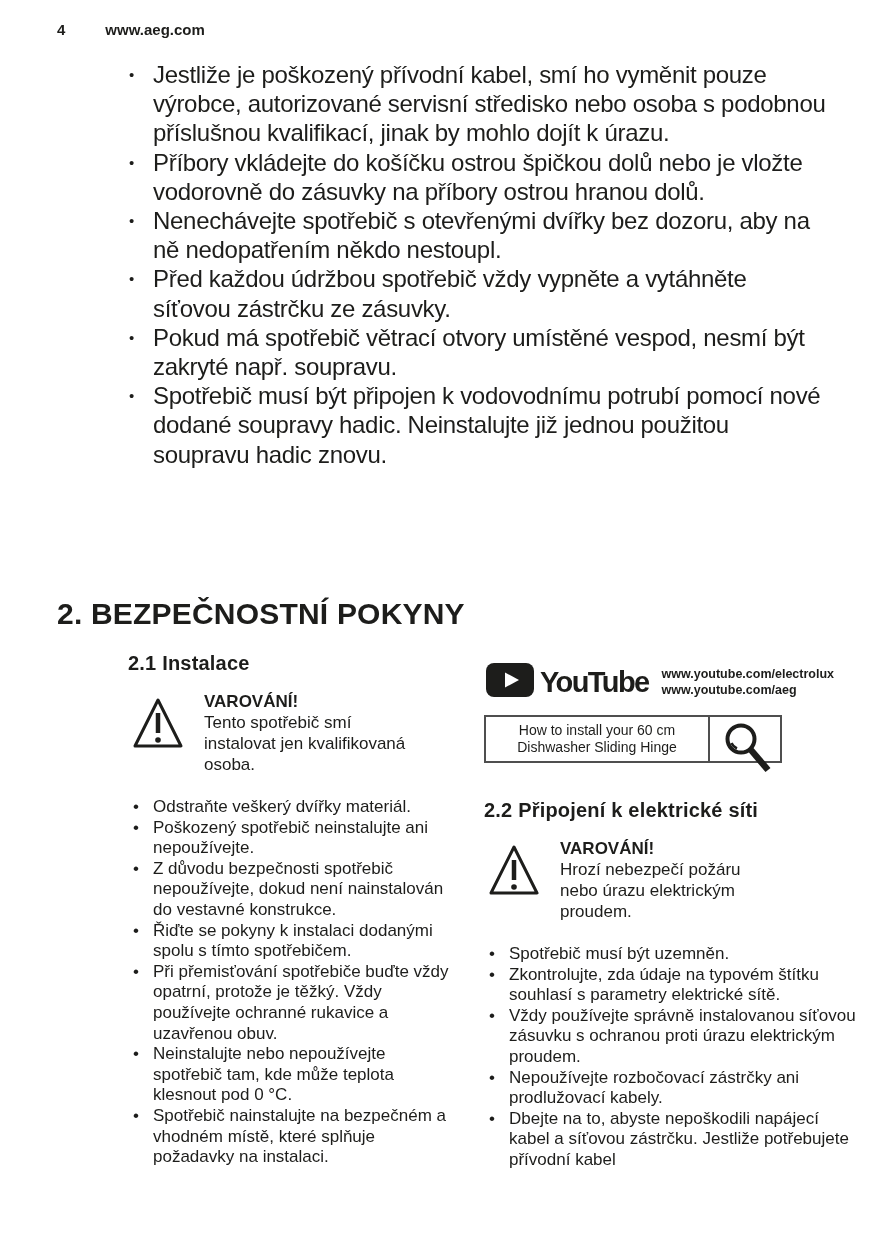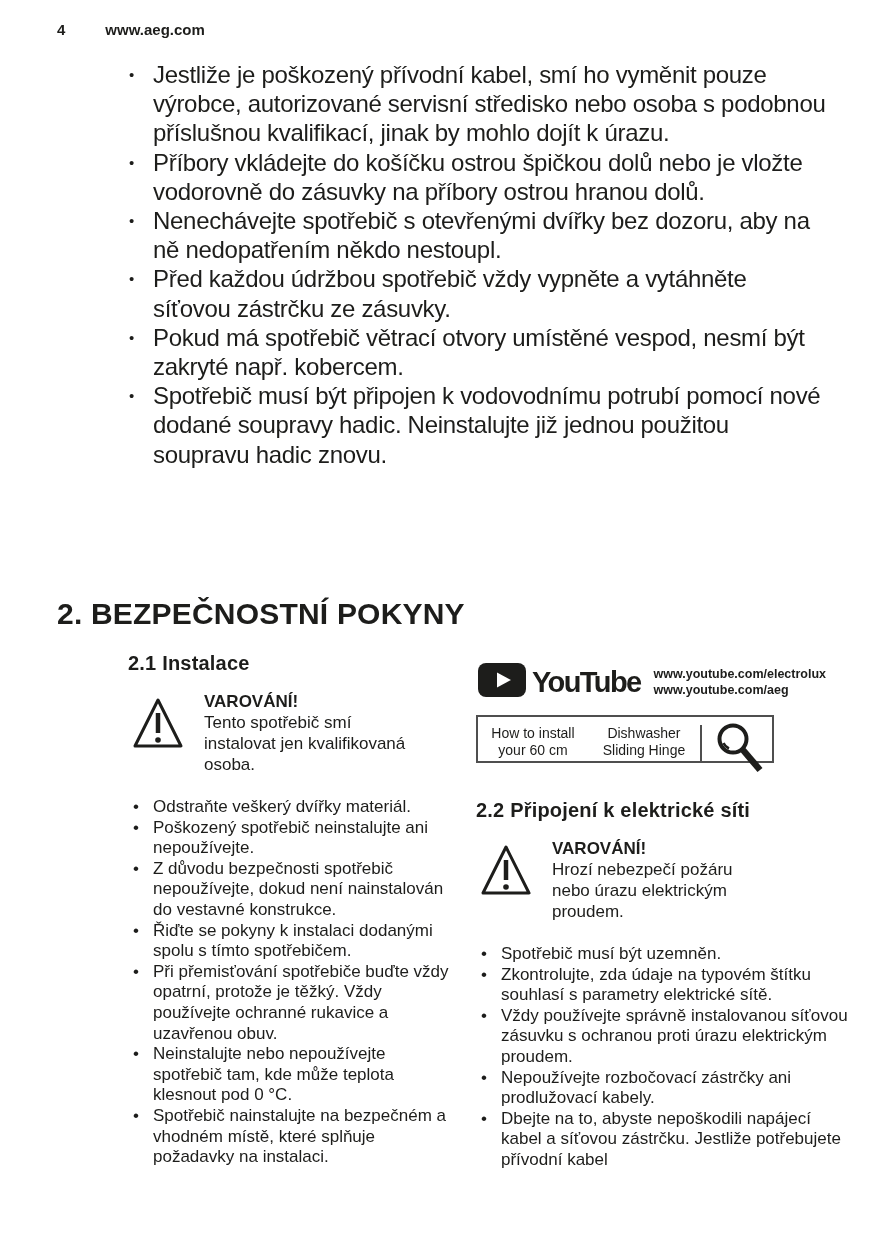--- a/index.html
+++ b/index.html
@@ -54,21 +54,21 @@
     font-weight: bold;
     letter-spacing: 0.2px;
   }
 
   
   .columns {
     position: absolute;
     top: 652px; left: 128px;
     width: 734px;
     display: flex;
-    gap: 24px;
+    gap: 32px;
   }
   .col-left  { width: 324px; flex: 0 0 auto; }
   .col-right { width: 374px; flex: 0 0 auto; }
 
   .sub-title {
     margin: 0 0 16px 0;
     font-size: 20px;
     font-weight: bold;
     letter-spacing: 0.2px;
   }
@@ -124,47 +124,46 @@
     margin-top: 13px;
     width: 298px;
     height: 48px;
     border: 2px solid #4f4f4f;
     display: flex;
   }
   .vb-text {
     width: 224px;
     border-right: 2px solid #4f4f4f;
     display: flex;
-    flex-direction: row;
+    flex-direction: column;
     justify-content: center;
     text-align: center;
     font-size: 14px;
     line-height: 17px;
-    margin-top: 8px;
   }
   .vb-icon { flex: 1; position: relative; }
   .vb-icon svg { position: absolute; left: 10px; top: 5px; overflow: visible; }
 
   .col-right .sub-title { margin-top: 36px; }
 </style>
 </head>
 <body>
 
 <header class="page-header">
   <span>4</span>
   <span>www.aeg.com</span>
 </header>
 
 <section class="intro">
   <ul>
     <li>Jestliže je poškozený přívodní kabel, smí ho vyměnit pouze výrobce, autorizované servisní středisko nebo osoba s podobnou příslušnou kvalifikací, jinak by mohlo dojít k úrazu.</li>
     <li>Příbory vkládejte do košíčku ostrou špičkou dolů nebo je vložte vodorovně do zásuvky na příbory ostrou hranou dolů.</li>
     <li>Nenechávejte spotřebič s otevřenými dvířky bez dozoru, aby na ně nedopatřením někdo nestoupl.</li>
     <li>Před každou údržbou spotřebič vždy vypněte a vytáhněte síťovou zástrčku ze zásuvky.</li>
-    <li>Pokud má spotřebič větrací otvory umístěné vespod, nesmí být zakryté např. kobercem.</li>
+    <li>Pokud má spotřebič větrací otvory umístěné vespod, nesmí být zakryté např. soupravu.</li>
     <li>Spotřebič musí být připojen k vodovodnímu potrubí pomocí nové dodané soupravy hadic. Neinstalujte již jednou použitou soupravu hadic znovu.</li>
   </ul>
 </section>
 
 <h1 class="section-title">2. BEZPEČNOSTNÍ POKYNY</h1>
 
 <div class="columns">
 
   <div class="col-left">
     <h2 class="sub-title">2.1 Instalace</h2>

